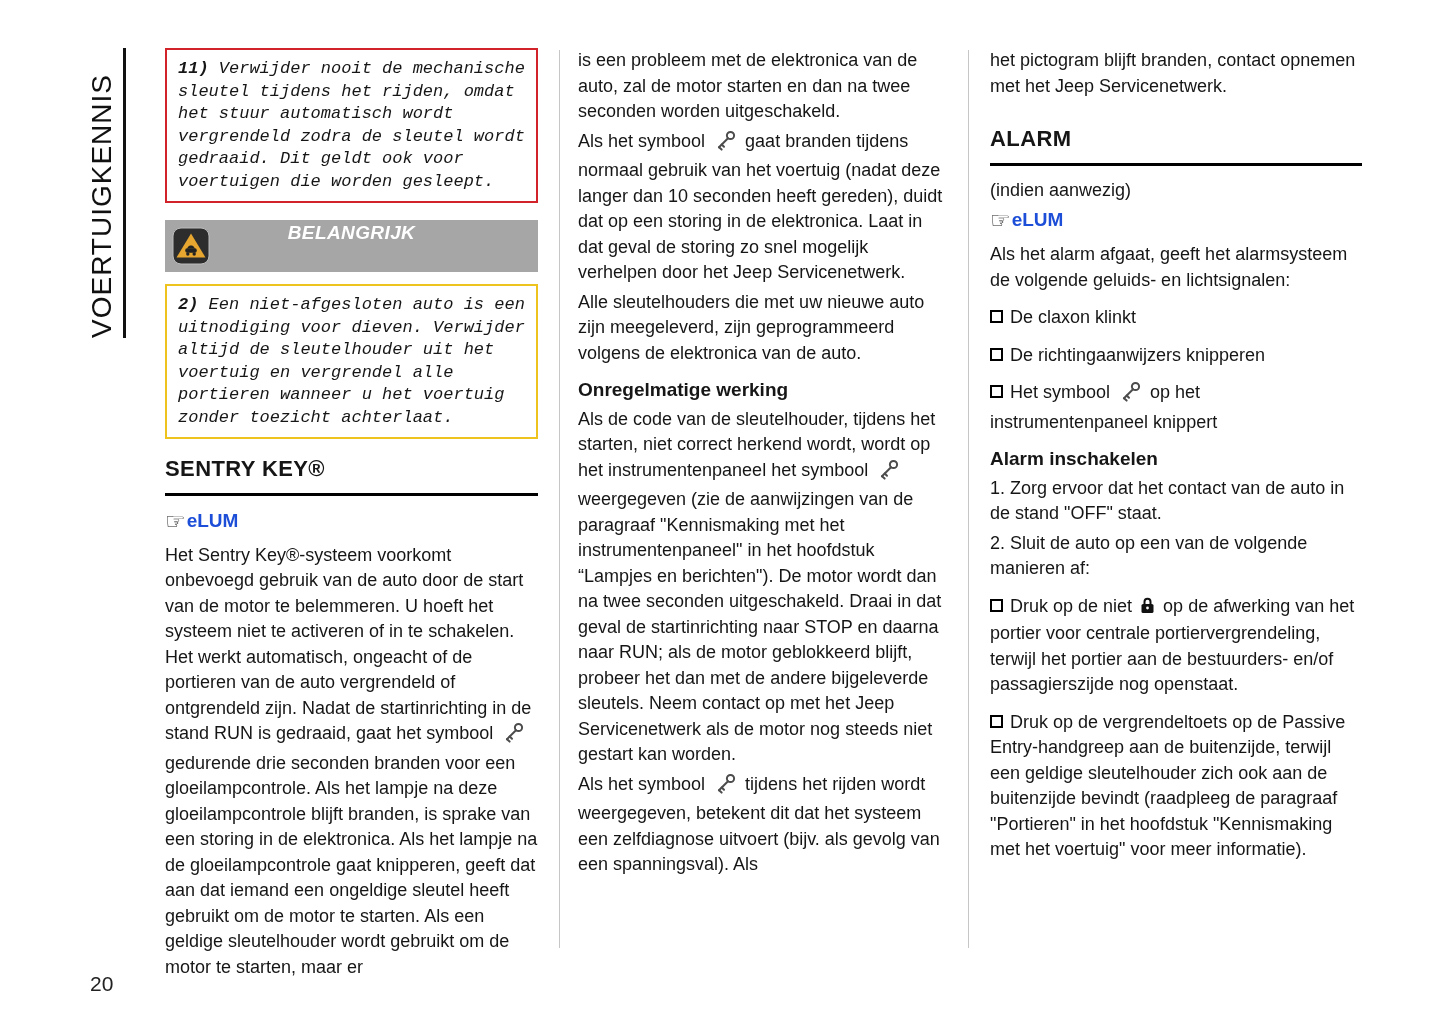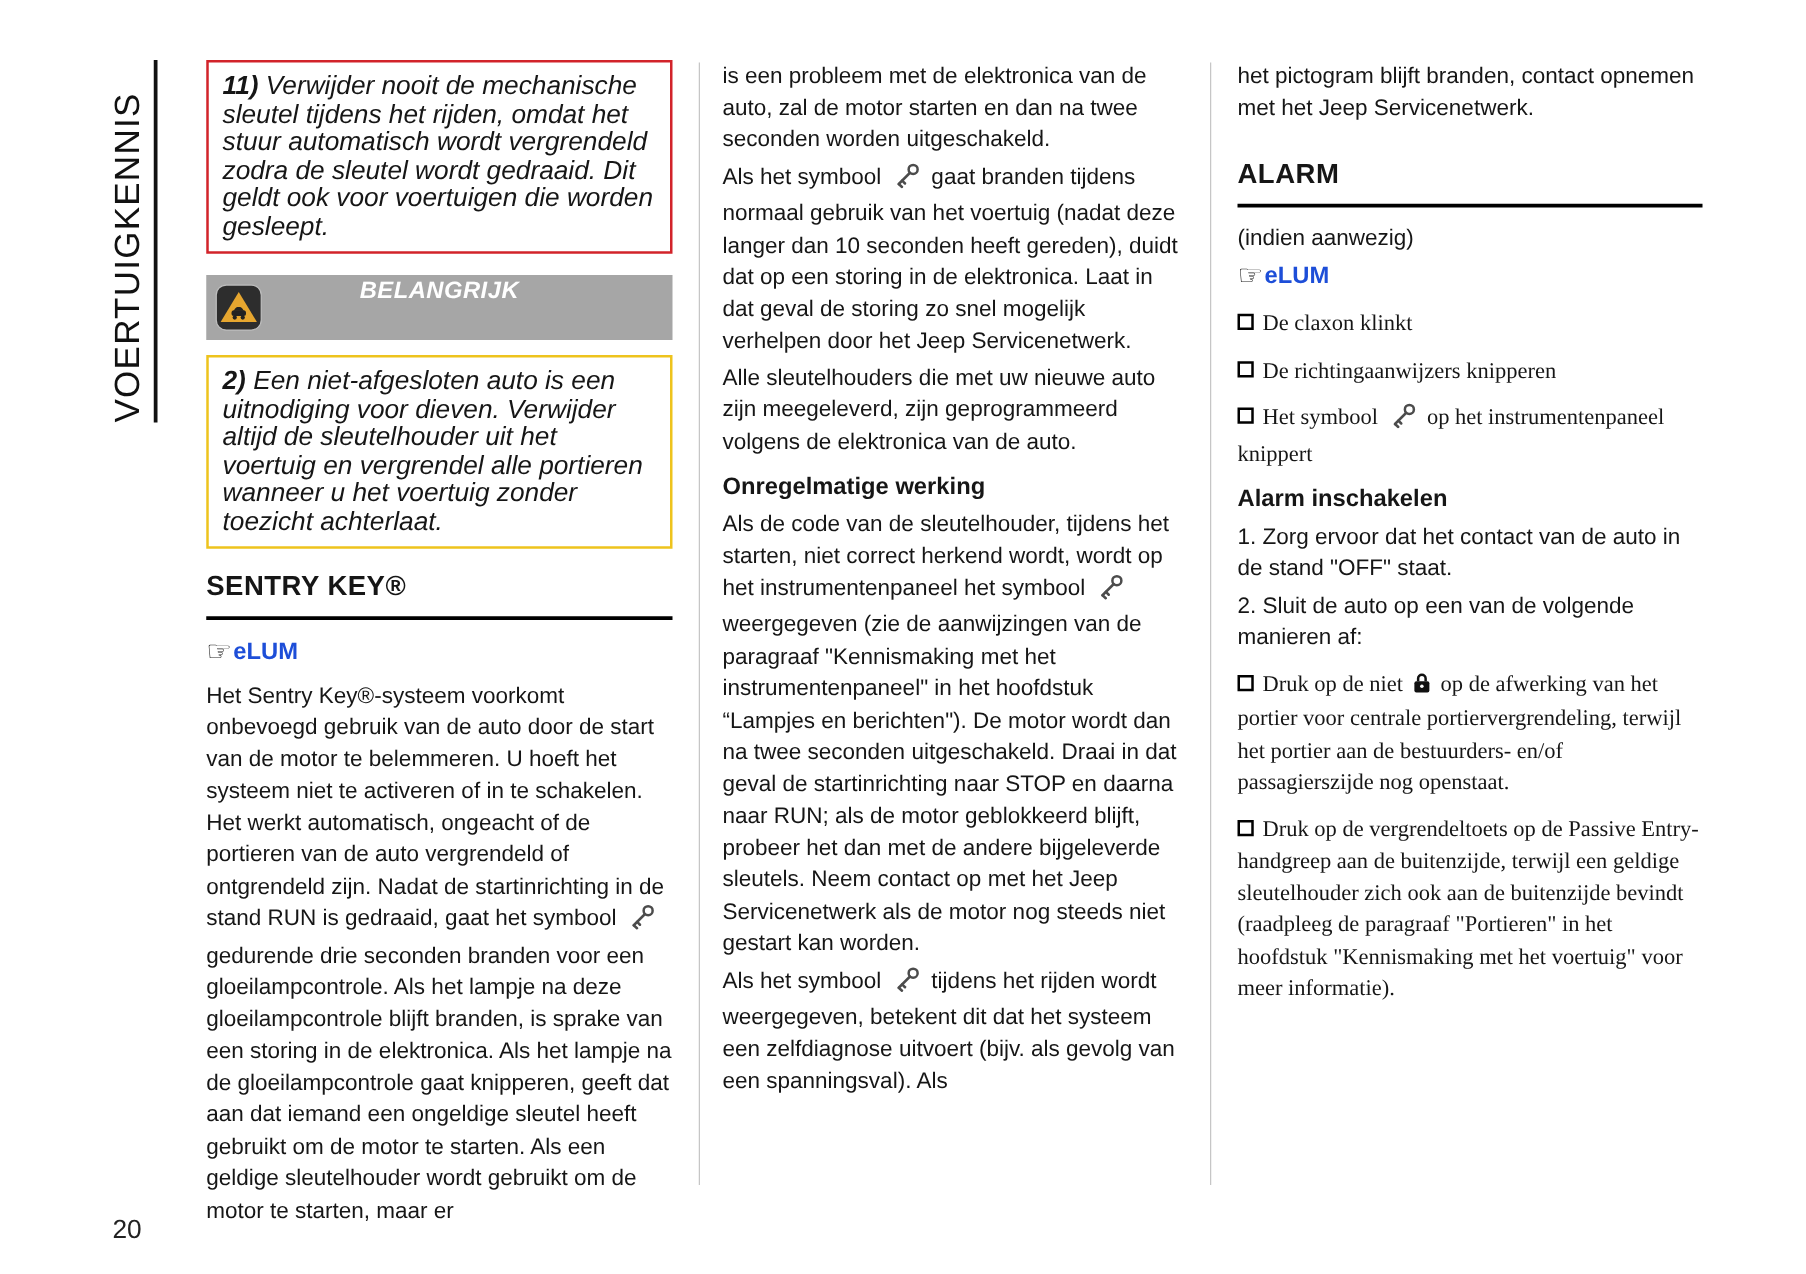--- a/index.html
+++ b/index.html
@@ -20,21 +20,21 @@
 
   
   .vrule{position:absolute;top:50px;width:1px;height:898px;background:#c6c6c6;}
   #vrule1{left:559px;} #vrule2{left:968px;}
 
   .col{position:absolute;top:48px;font-size:18px;line-height:25.5px;}
   #col1{left:165px;width:373px;}
   #col2{left:578px;width:368px;}
   #col3{left:990px;width:372px;}
 
-  .note{border:2px solid;padding:8px 11px;font-style:italic;font-size:21px;line-height:22.5px;margin:0 0 17px;}
+  .note{border:2px solid;padding:8px 11px;font-style:italic;font-size:17px;line-height:22.5px;margin:0 0 17px;font-family:Liberation Mono, monospace;}
   .note-red{border-color:#d2232a;}
   .note-yellow{border-color:#eec31d;}
   .note .num{font-weight:bold;}
 
   .banner{position:relative;background:#a6a6a6;height:52px;display:flex;align-items:flex-start;justify-content:center;margin:0 0 12px;}
   .banner .bicon{position:absolute;left:7px;top:7px;width:38px;height:38px;}
   .banner .blabel{color:#ffffff;font-weight:bold;font-style:italic;font-size:19px;letter-spacing:.4px;}
 
   .h1{font-size:22px;font-weight:bold;letter-spacing:.4px;border-bottom:3px solid #000;
       padding:0 0 11px;margin:27px 0 12px;}
@@ -42,21 +42,21 @@
   .h2{font-size:19px;font-weight:bold;margin:11px 0 4px;}
 
   .elum-row{margin:2px 0 9px;line-height:26px;}
   .hand{font-size:23px;color:#222;vertical-align:-2px;}
   .elum{color:#1d4ed8;font-weight:bold;font-size:19px;margin-left:1px;}
 
   .p{margin:0 0 4px;}
   .ikey{display:inline-block;vertical-align:-4px;margin:0 3px;}
   .ilock{display:inline-block;vertical-align:-2px;margin:0 4px;}
 
-  .bullet{margin:12px 0 4px;font-family:Liberation Serif, serif;}
+  .bullet{margin:12px 0 4px;}
   .sq{display:inline-block;width:9px;height:9px;border:2.5px solid #000;background:#fff;
       margin-right:7px;vertical-align:0px;}
 
   .pagenum{position:absolute;left:90px;top:972px;font-size:21px;color:#222;}
 </style>
 </head>
 <body>
 
 <div class="page">
 
@@ -171,20 +171,21 @@
     <div class="p">het pictogram blijft branden, contact opnemen met het Jeep Servicenetwerk.</div>
 
     <div class="h1">ALARM</div>
 
     <div class="p">(indien aanwezig)</div>
 
     <div class="elum-row">
       <span class="hand">☞</span><span class="elum">eLUM</span>
     </div>
 
+    <div class="p">Als het alarm afgaat, geeft het alarmsysteem de volgende geluids- en lichtsignalen:</div>
 
     <div class="bullet">
       <span class="sq"></span><span>De claxon klinkt</span>
     </div>
     <div class="bullet">
       <span class="sq"></span><span>De richtingaanwijzers knipperen</span>
     </div>
     <div class="bullet">
       <span class="sq"></span><span>Het symbool</span>
       <span class="ikey">

